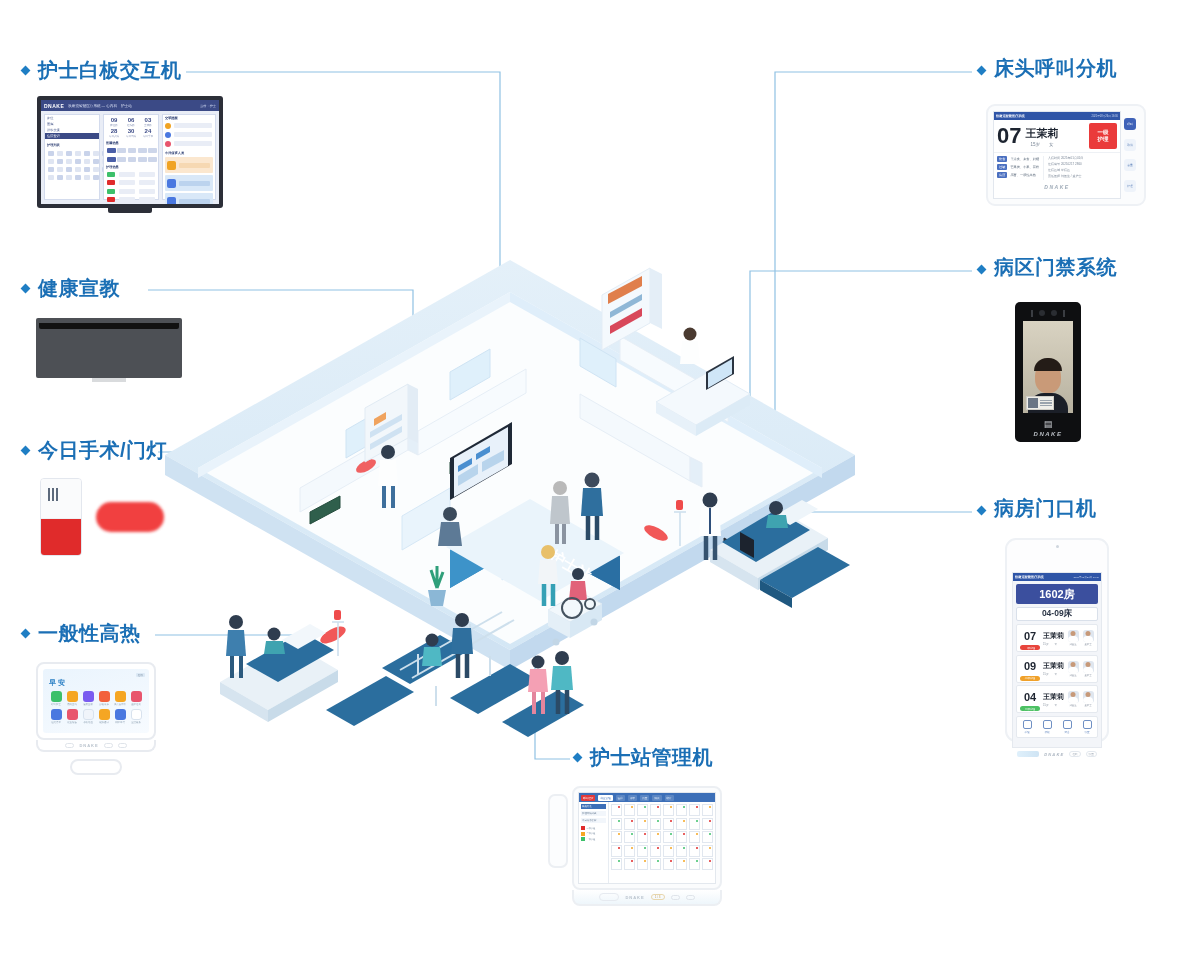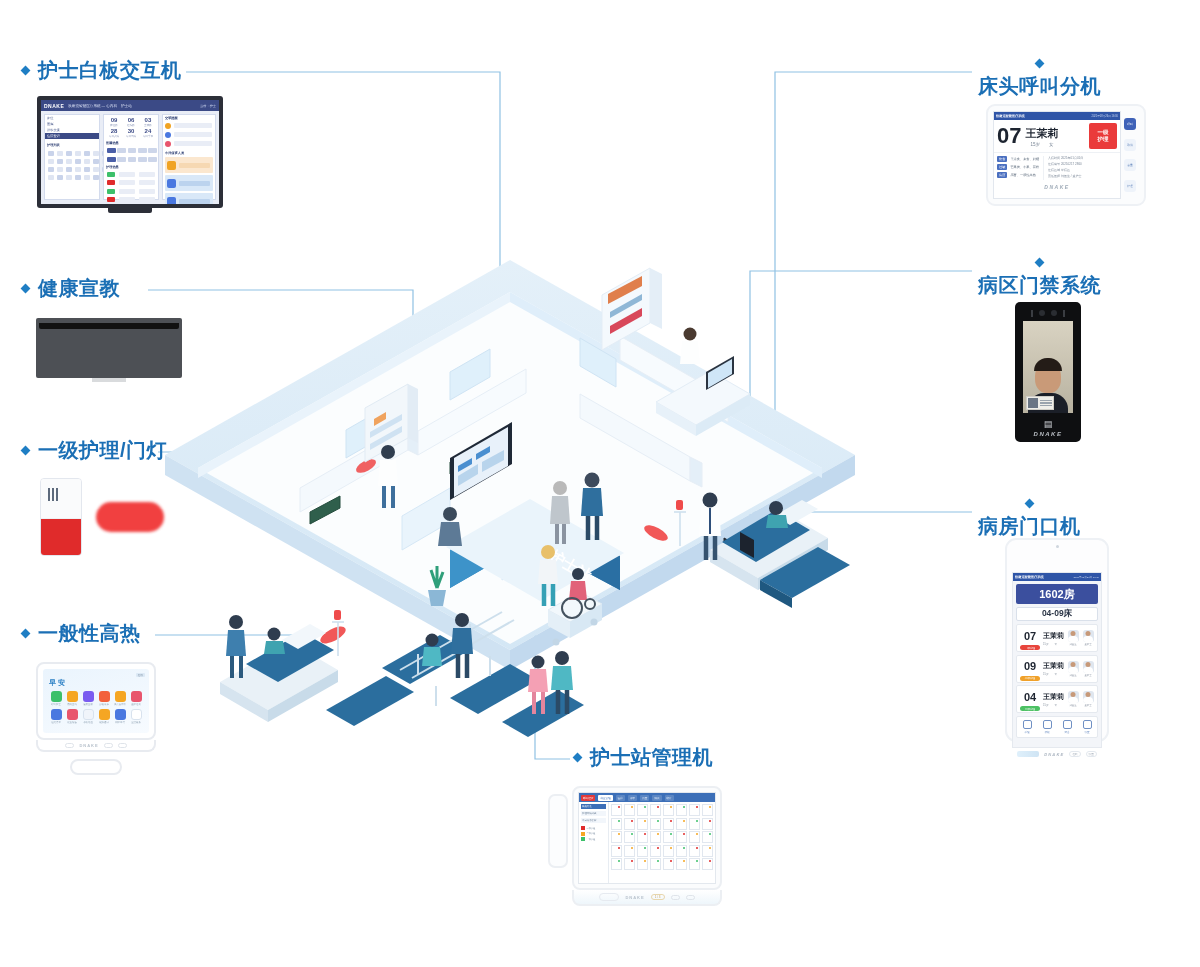--- a/index.html
+++ b/index.html
@@ -15,21 +15,21 @@
   
   .callout { position: absolute; display: flex; align-items: center; gap: 9px; white-space: nowrap; }
   .callout .diamond {
     width: 7px; height: 7px; background: #1f7ec4; transform: rotate(45deg);
     flex: 0 0 auto;
   }
   .callout .lbl {
     font-size: 20px; font-weight: 700; color: #1b6fb5; letter-spacing: .5px;
     line-height: 1;
   }
-  .callout.right { flex-direction: column; }
+  .callout.right { flex-direction: row; font-family: Liberation Mono, monospace; }
 
   
   .lineSvg { position: absolute; left:0; top:0; width:1200px; height:967px; pointer-events:none; }
 
   
   .device { position: absolute; }
 
   
   .wb-monitor { width: 186px; height: 112px; background:#2c2f38; border-radius:3px; padding:4px; }
   .wb-screen { width:100%; height:100%; background:#e9edf6; overflow:hidden; position:relative;}
@@ -456,21 +456,21 @@
     <span class="lbl">护士白板交互机</span>
   </div>
 
   <div class="callout" style="left:22px; top:278px;">
     <span class="diamond"></span>
     <span class="lbl">健康宣教</span>
   </div>
 
   <div class="callout" style="left:22px; top:440px;">
     <span class="diamond"></span>
-    <span class="lbl">一级护理/门灯</span>
+    <span class="lbl">今日手术/门灯</span>
   </div>
 
   <div class="callout" style="left:22px; top:623px;">
     <span class="diamond"></span>
     <span class="lbl">一般性高热</span>
   </div>
 
   <div class="callout" style="left:574px; top:747px;">
     <span class="diamond"></span>
     <span class="lbl">护士站管理机</span>

